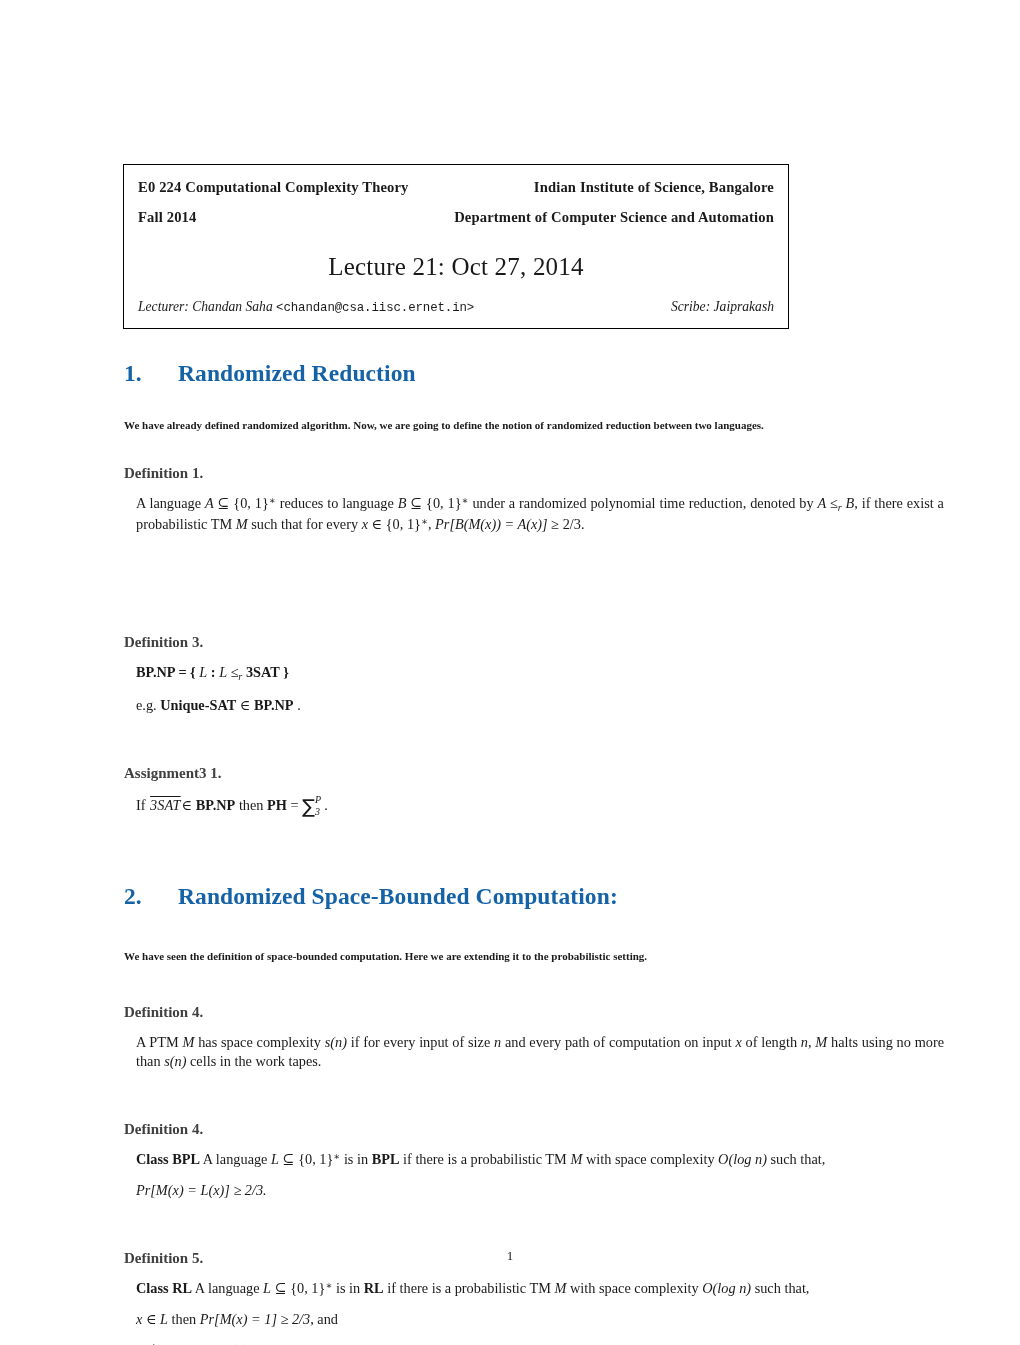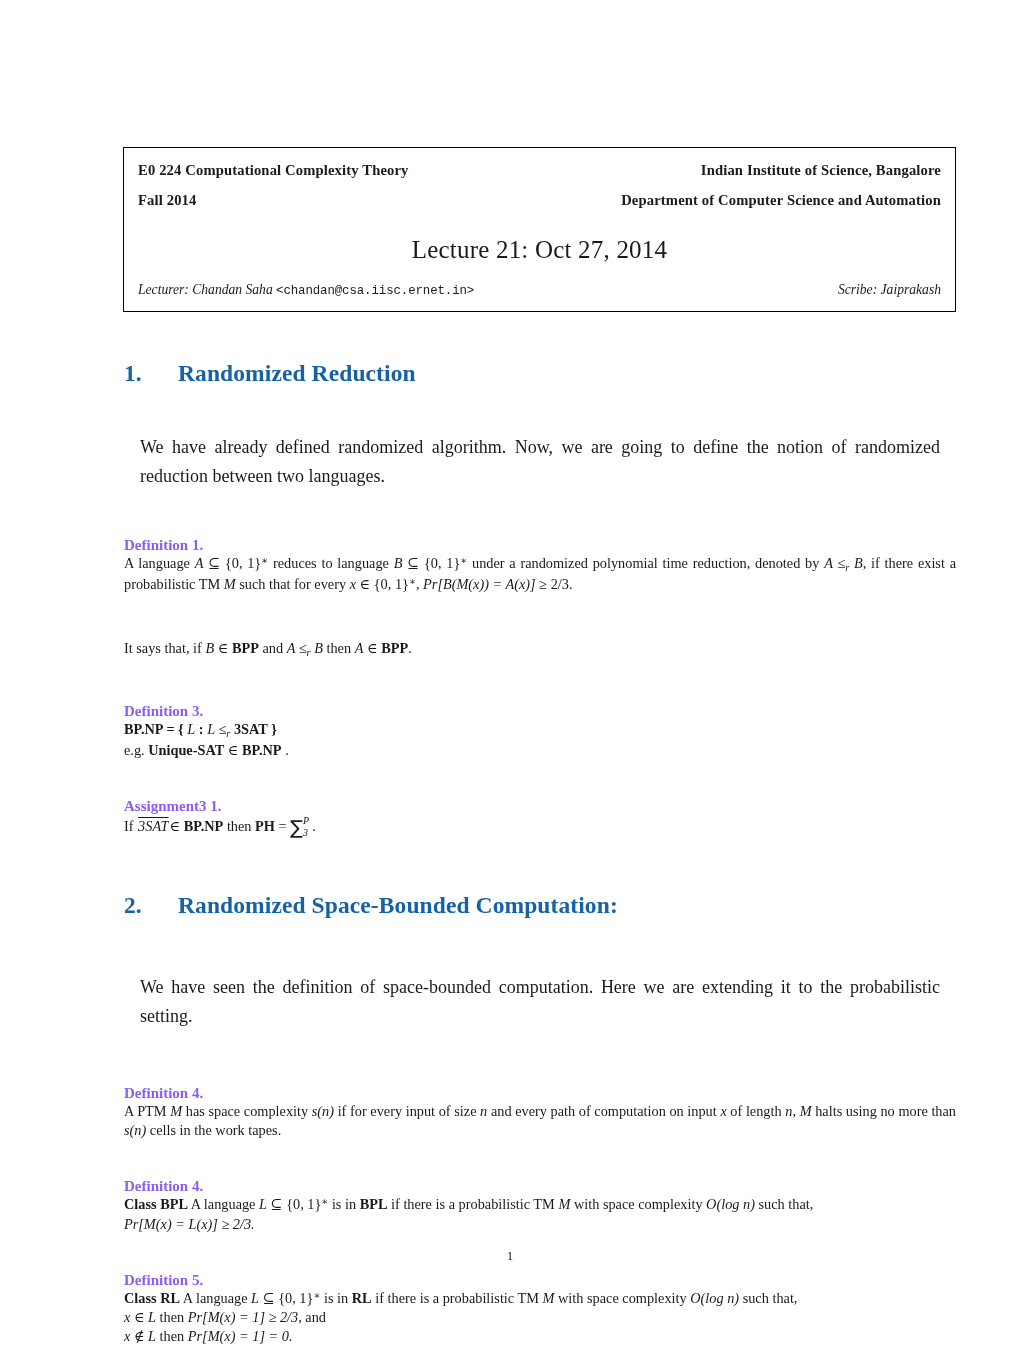--- a/index.html
+++ b/index.html
@@ -18,22 +18,22 @@
   .page {
     position: absolute;
     left: 0; top: 0;
     width: 1020px;
     height: 1345px;
   }
   
   .header-box {
     position: absolute;
     left: 123px;
-    top: 147px;
-    width: 833px;
+    top: 164px;
+    width: 666px;
     height: 165px;
     border: 1.2px solid #000000;
     box-sizing: border-box;
   }
   .hdr-row {
     position: absolute;
     left: 14px;
     right: 14px;
     display: flex;
     justify-content: space-between;
@@ -86,36 +86,37 @@
     font-weight: bold;
     font-size: 23.5px;
     margin: 0;
     padding: 0;
     letter-spacing: 0.1px;
     display: flex;
   }
   h2.section .num { width: 54px; flex: none; }
 
   p.body {
-    font-size: 18px;
+    font-size: 11px;
     line-height: 1.62;
-    margin: 16px;
+    margin: 0;
     text-align: justify;
+    font-weight: bold;
   }
   .defhead {
-    color: #8b5cf6;
+    color: #404040;
     font-weight: bold;
     font-size: 15px;
     margin: 0;
     padding: 0;
   }
   .defbody {
     font-size: 14.3px;
     line-height: 1.33;
-    margin: 0;
+    margin: 12px;
     padding: 0;
     text-align: justify;
   }
   .it { font-style: italic; }
   .bf { font-weight: bold; }
   .ovl {
     text-decoration: overline;
     font-style: italic;
     padding: 0 1px;
   }
@@ -196,21 +197,20 @@
     <p class="body">We have already defined randomized algorithm. Now, we are going to define the notion of randomized reduction between two languages.</p>
 
     <div class="spacer-lg"></div>
 
     <div class="defhead">Definition 1.</div>
     <div class="defbody"><span>A language </span><span class="it">A</span><span> ⊆ {0, 1}</span><span class="sup">∗</span><span> reduces to language </span><span class="it">B</span><span> ⊆ {0, 1}</span><span class="sup">∗</span><span> under a randomized polynomial time reduction, denoted by </span><span class="it">A ≤</span><span class="sub">r</span><span class="it"> B</span><span>, if there exist a probabilistic TM </span><span class="it">M</span><span> such that for every </span><span class="it">x</span><span> ∈ {0, 1}</span><span class="sup">∗</span><span>, </span><span class="it">Pr[B(M(x)) = A(x)]</span><span> ≥ 2/3.</span></div>
 
     <div class="spacer-lg"></div>
     <div class="spacer-sm"></div>
 
-    <div class="defbody"><span>It says that, if </span><span class="it">B</span><span> ∈ </span><span class="bf">BPP</span><span> and </span><span class="it">A ≤</span><span class="sub">r</span><span class="it"> B</span><span> then </span><span class="it">A</span><span> ∈ </span><span class="bf">BPP</span><span>.</span></div>
 
     <div class="spacer-lg"></div>
     <div class="spacer-sm"></div>
 
     <div class="defhead">Definition 3.</div>
     <div class="defbody"><span class="bf">BP.NP</span><span class="bf"> = { </span><span class="it">L</span><span class="bf"> : </span><span class="it">L</span><span class="it"> ≤</span><span class="sub">r</span><span> </span><span class="bf">3SAT</span><span class="bf"> }</span></div>
     <div class="defbody"><span>e.g. </span><span class="bf">Unique-SAT</span><span> ∈ </span><span class="bf">BP.NP</span><span> .</span></div>
 
     <div class="spacer-lg"></div>
     <div class="spacer-xs"></div>

